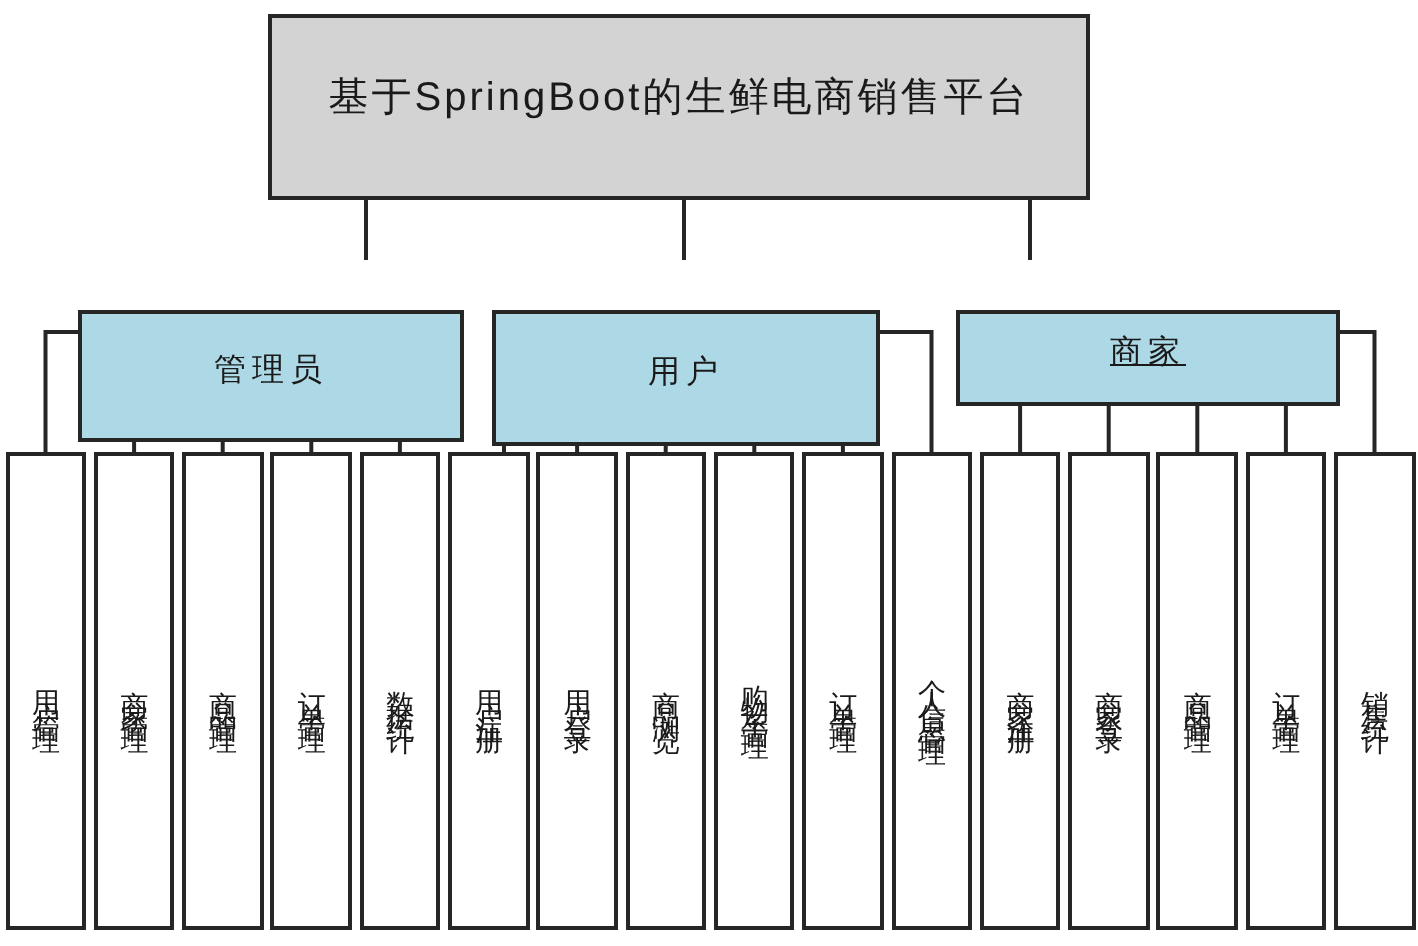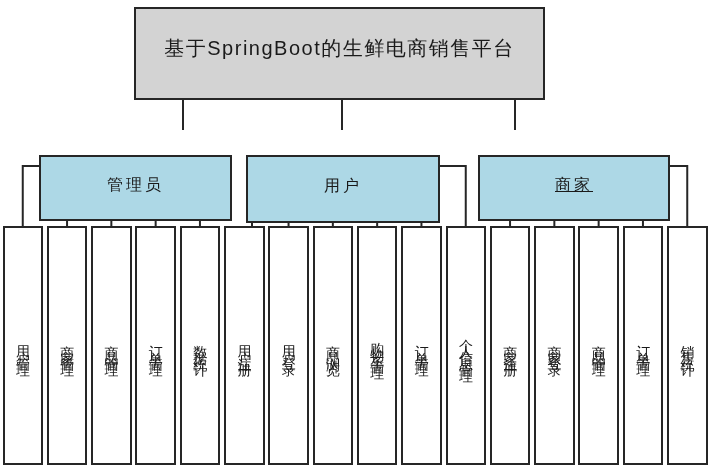--- a/index.html
+++ b/index.html
@@ -51,21 +51,21 @@
     <span>基于SpringBoot的生鲜电商销售平台</span>
   </div>
 
   <div id="group-layer">
       <div class="box group-box" style="left: 39px; top: 130px; width: 193px; height: 66px;">
         <span>管理员</span>
       </div>
       <div class="box group-box" style="left: 246px; top: 130px; width: 194px; height: 68px;">
         <span>用户</span>
       </div>
-      <div class="box group-box" style="left: 478px; top: 130px; width: 192px; height: 66px; text-decoration: underline;">
+      <div class="box group-box" style="left: 478px; top: 130px; width: 192px; height: 48px; text-decoration: underline;">
         <span>商家</span>
       </div>
     </div>
   <div id="leaf-layer">
       <div class="box leaf-box" style="left: 2.5px; top: 226px; width: 40.5px; height: 239px;">
         <span class="leaf-label">用户管理</span>
       </div>
       <div class="box leaf-box" style="left: 46.8px; top: 226px; width: 40.5px; height: 239px;">
         <span class="leaf-label">商家管理</span>
       </div>

